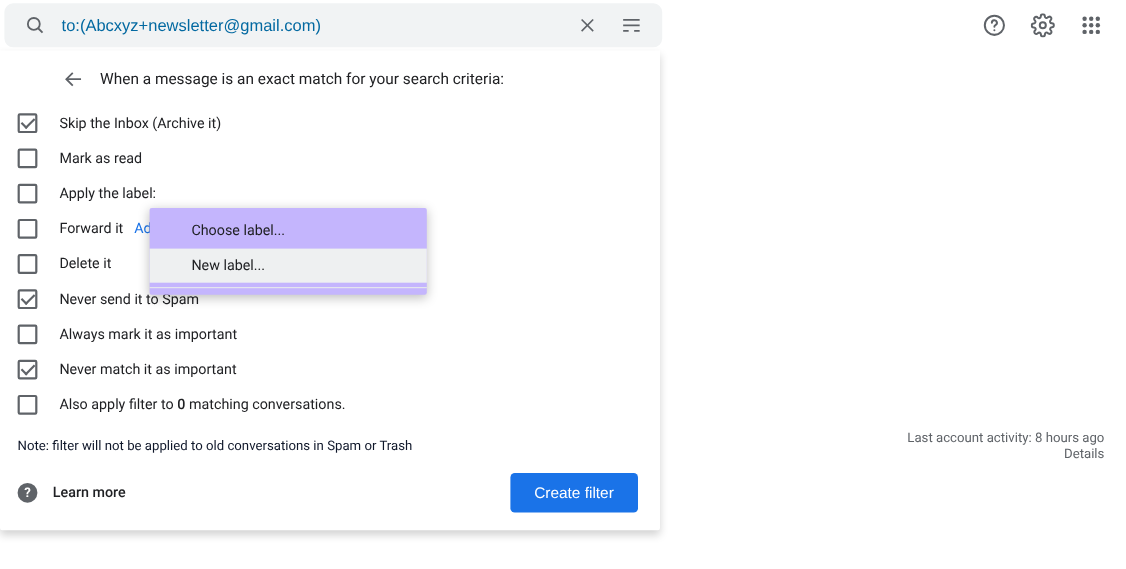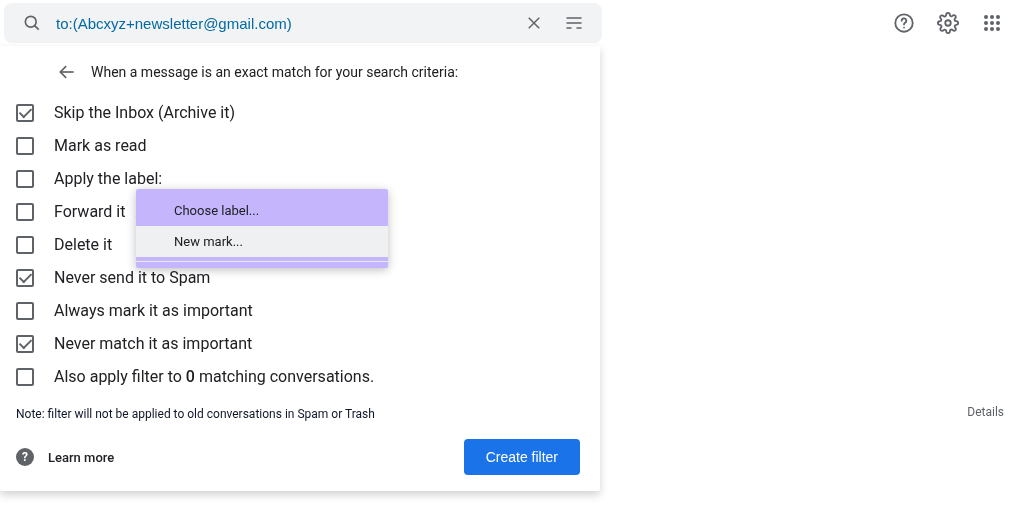--- a/index.html
+++ b/index.html
@@ -64,21 +64,21 @@
     margin-left: 41px;
   }
   .back-btn {
     width: 28px; height: 28px;
     display: flex; align-items: center; justify-content: center;
     margin-right: 10px; color: #5f6368; cursor: pointer; border-radius: 50%;
   }
   .option-row {
     display: flex; align-items: center;
     padding: 7px 16px 7px 16px;
-    font-size: 16px;
+    font-size: 13px;
     color: #202124;
   }
   .cb {
     width: 18px; height: 18px; border: 2px solid #5f6368;
     border-radius: 2px; margin-right: 20px; cursor: pointer;
     display: flex; align-items: center; justify-content: center;
     flex-shrink: 0;
   }
   .cb.checked::after {
     content: '';
@@ -257,19 +257,20 @@
     <div class="help-left">
       <div class="help-icon">?</div>
       <span class="learn-more">Learn more</span>
     </div>
     <button class="create-btn">Create filter</button>
   </div>
 </div>
 
 <div class="label-menu">
   <div class="label-menu-item">Choose label...</div>
-  <div class="label-menu-item hover">New mark...</div>
+  <div class="label-menu-item hover">New label...</div>
   <div class="label-menu-sep"></div>
 </div>
 
 <div class="activity">
+  <div>Last account activity: 8 hours ago</div>
   <div class="details-link">Details</div>
 </div>
 
 </body></html>

